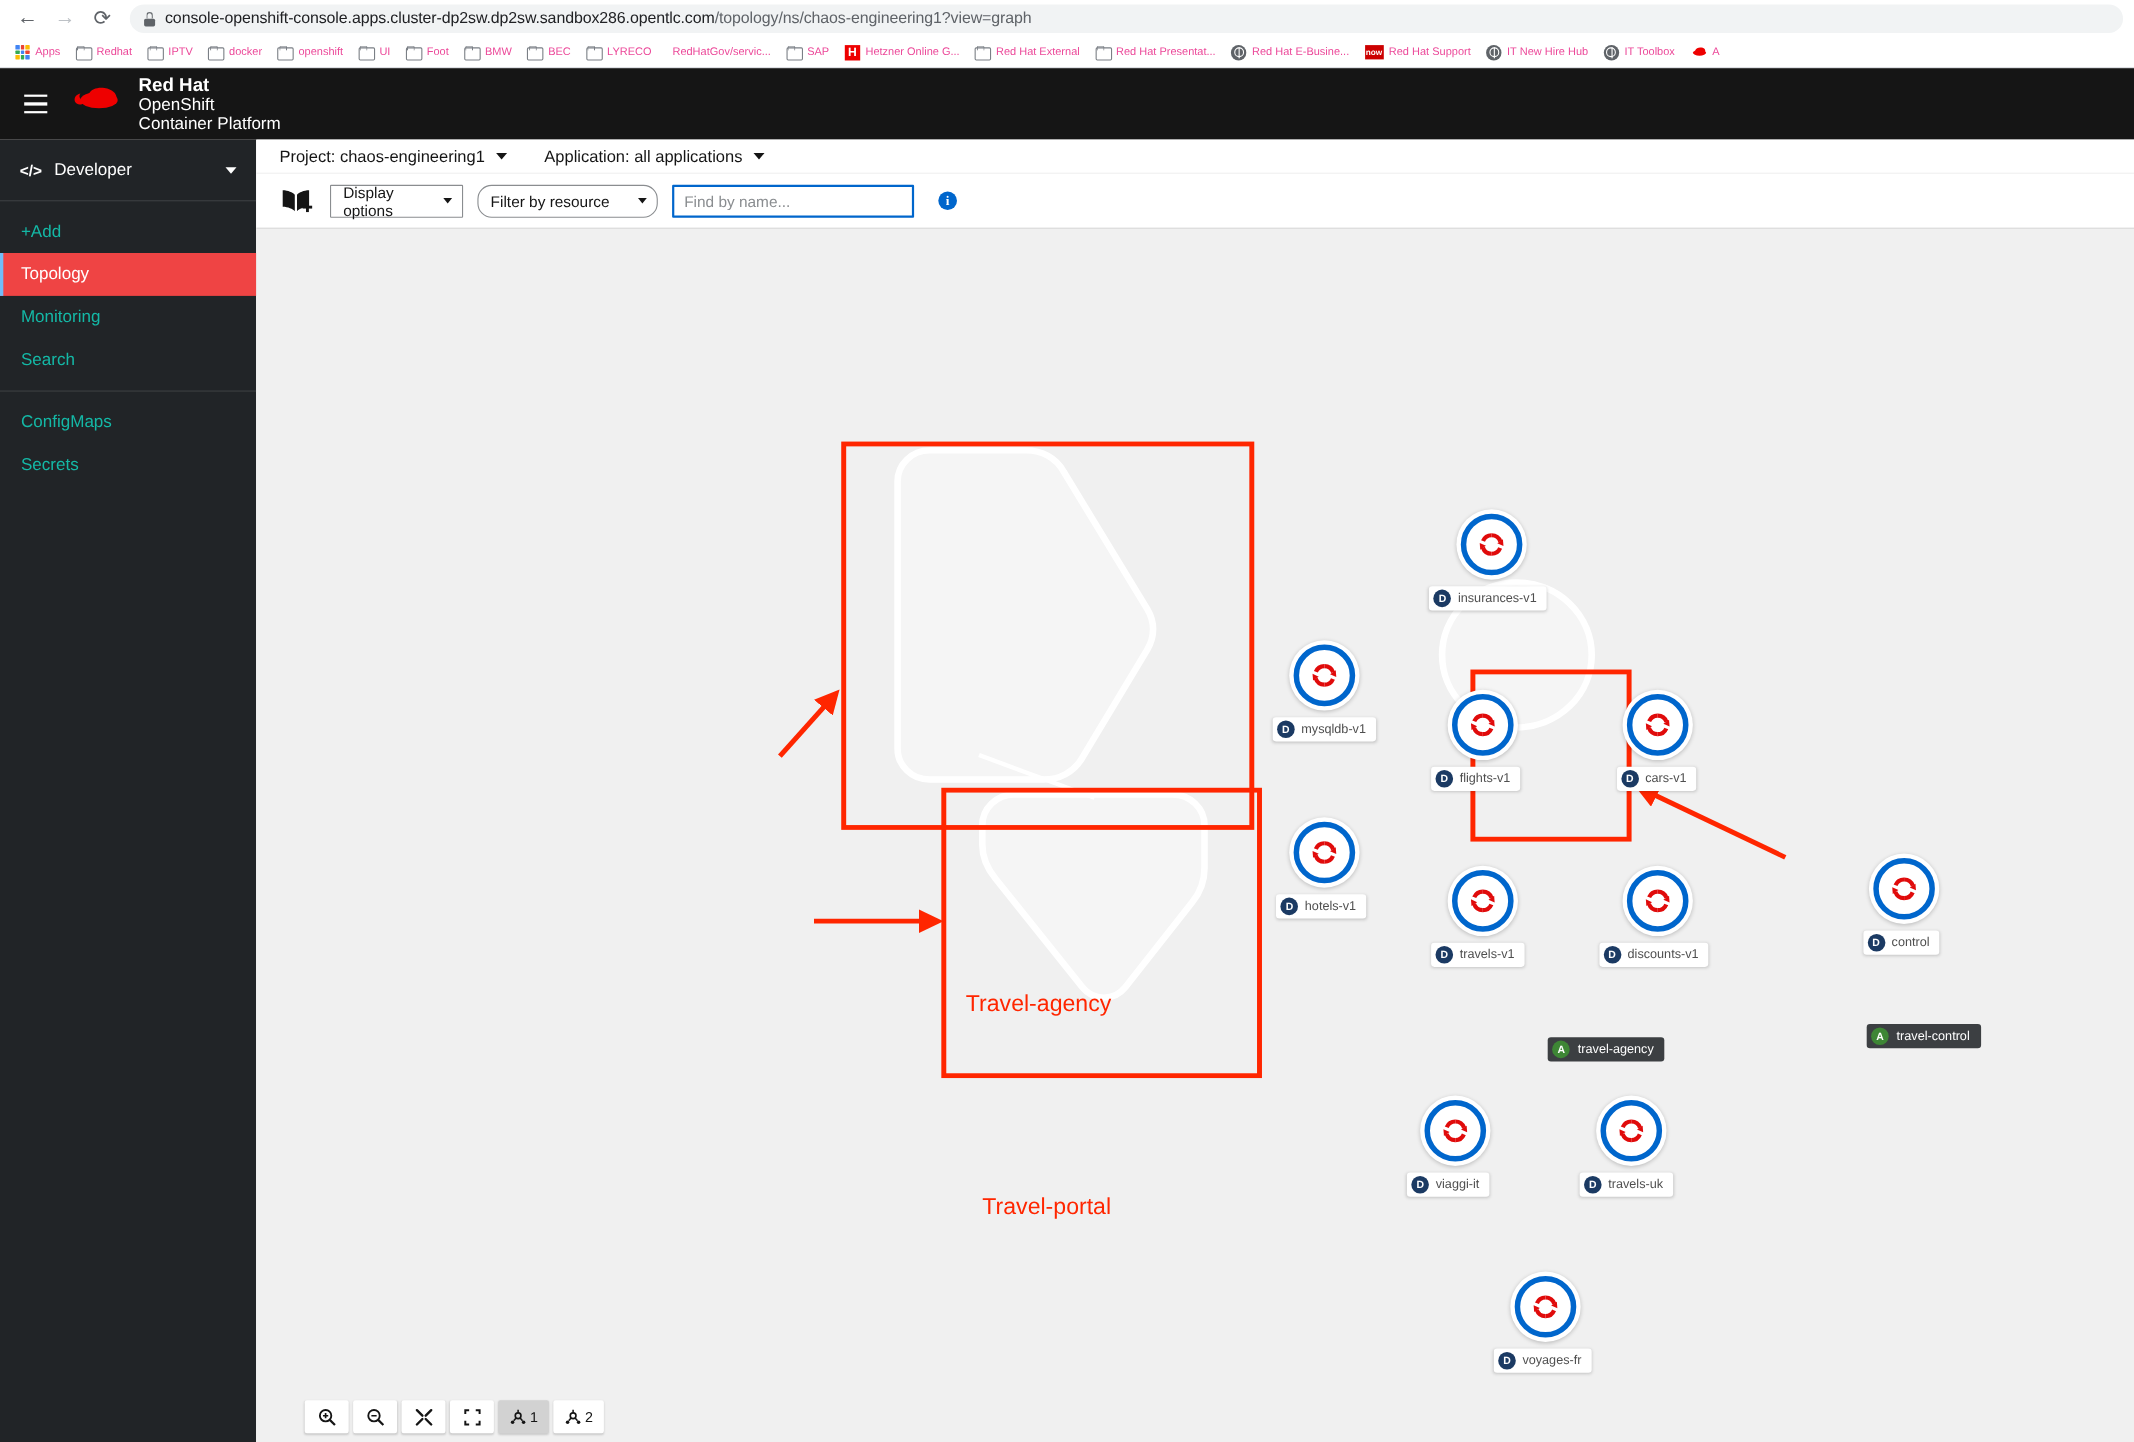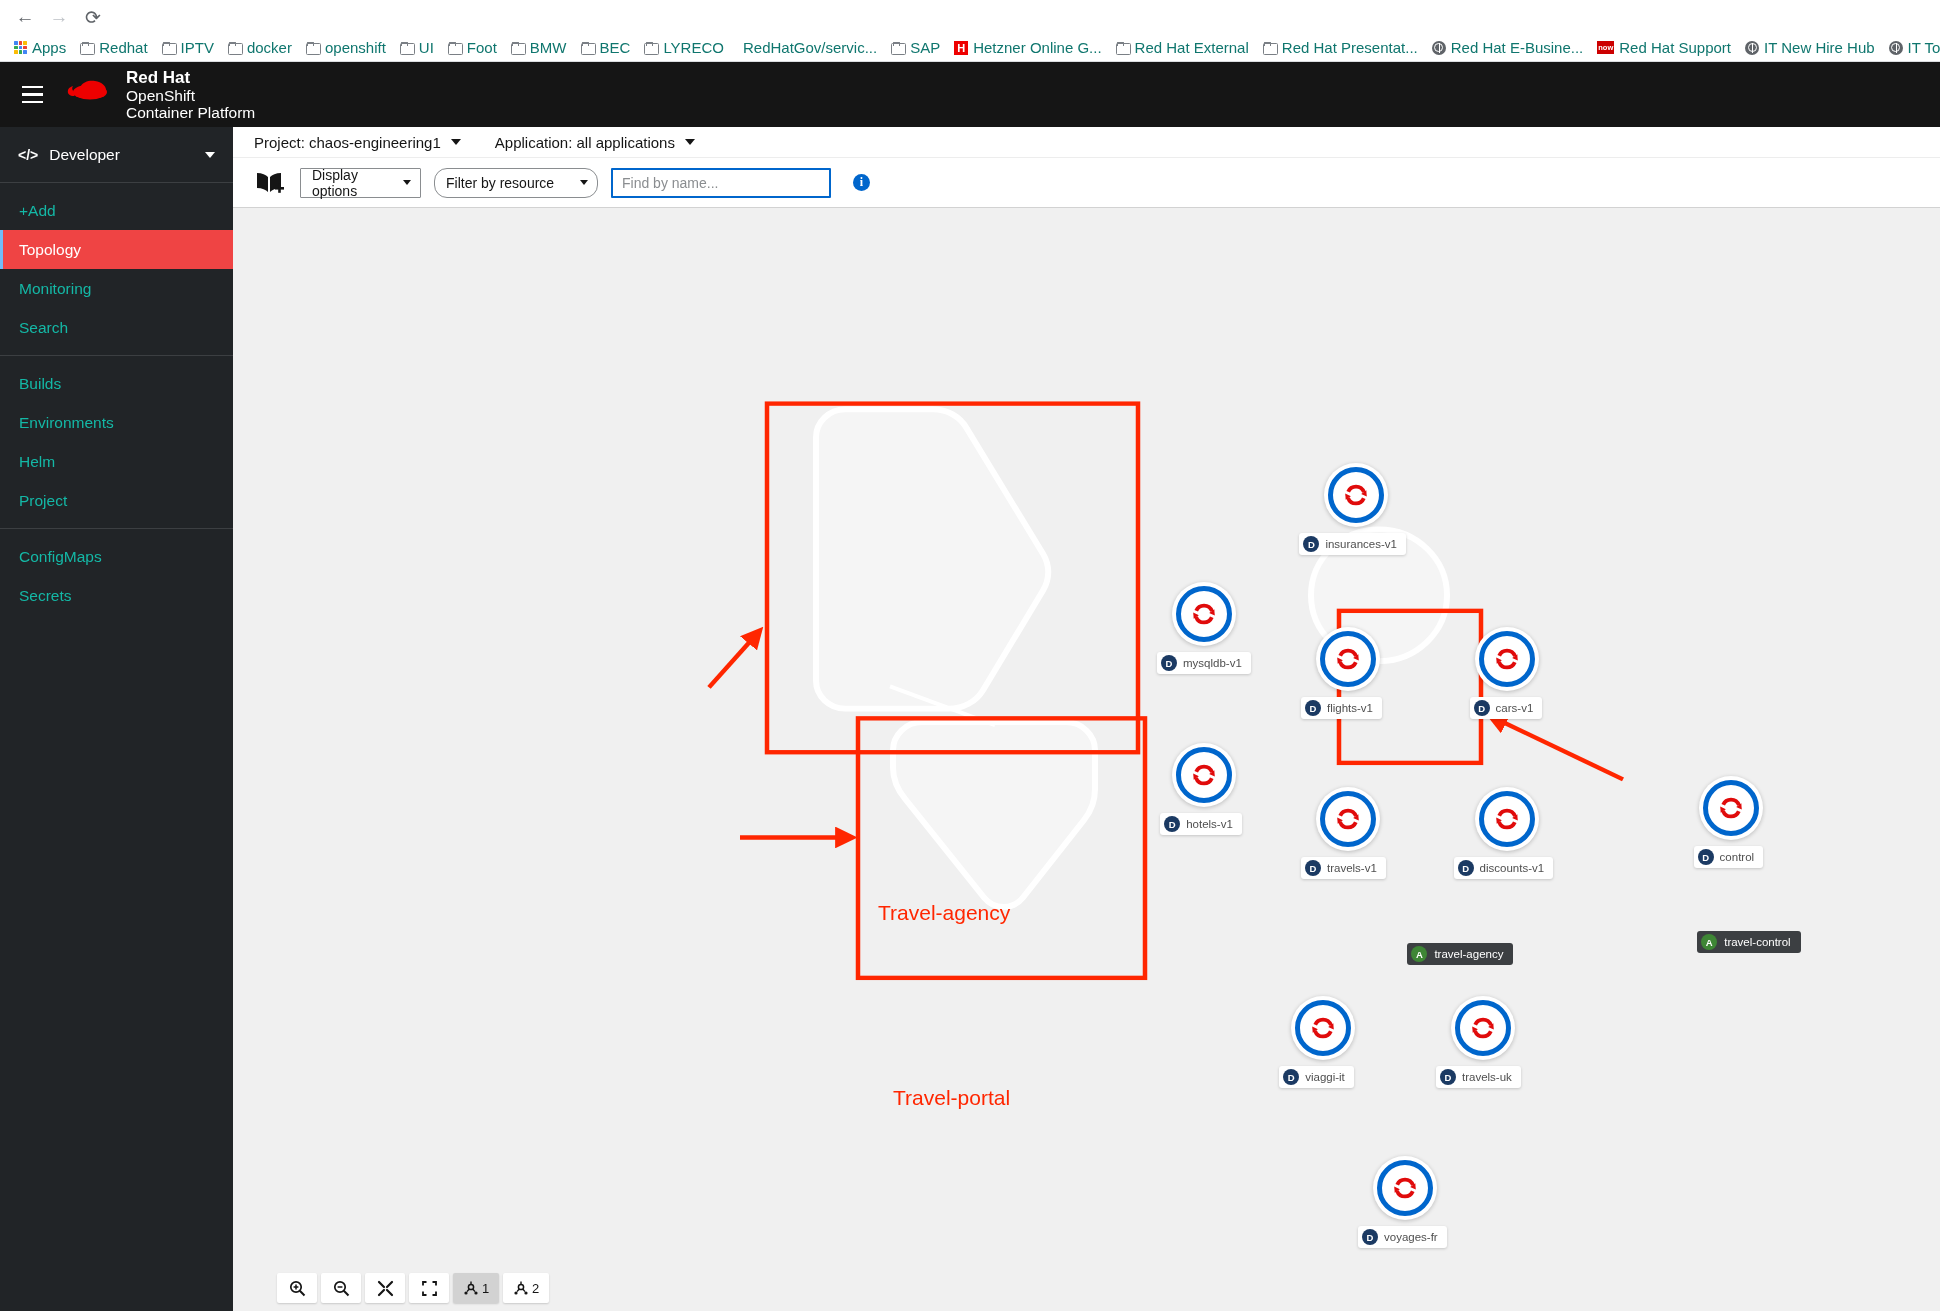--- a/index.html
+++ b/index.html
@@ -25,21 +25,21 @@
   .lock-icon .body { position: absolute; bottom: 0; left: 1px; width: 10px; height: 7px; background: #5f6368; border-radius: 1.5px; }
   .lock-icon .shackle { position: absolute; top: 0; left: 3px; width: 6px; height: 6px; border: 1.6px solid #5f6368; border-bottom: none; border-radius: 3px 3px 0 0; }
   .url-text { font-size: 14.5px; color: #202124; white-space: nowrap; letter-spacing: -0.1px; }
   .url-text .dim { color: #5f6368; }
 
   .bookmarks-row {
     height: 28px; display: flex; align-items: center; padding: 0 8px; gap: 2px;
     border-bottom: 1px solid #dadce0; overflow: hidden;
   }
   .bm { display: flex; align-items: center; gap: 5px; padding: 2px 6px; border-radius: 4px; white-space: nowrap; }
-  .bm-label { font-size: 15px; color: #0f766e; }
+  .bm-label { font-size: 10px; color: #ec4899; }
   .ic-grid { width: 13px; height: 13px; display: grid; grid-template-columns: repeat(3,1fr); grid-template-rows: repeat(3,1fr); gap: 1px; flex: none; }
   .ic-grid i { background: #4285f4; border-radius: 0.5px; }
   .ic-grid i:nth-child(2) { background: #ea4335; }
   .ic-grid i:nth-child(3) { background: #fbbc05; }
   .ic-grid i:nth-child(4) { background: #34a853; }
   .ic-grid i:nth-child(5) { background: #4285f4; }
   .ic-grid i:nth-child(6) { background: #ea4335; }
   .ic-grid i:nth-child(7) { background: #fbbc05; }
   .ic-grid i:nth-child(8) { background: #34a853; }
   .ic-grid i:nth-child(9) { background: #4285f4; }
@@ -181,20 +181,27 @@
 </style>
 </head>
 <body>
 
 <div class="browser-chrome">
 
   <div class="url-row">
     <div class="nav-btn">←</div>
     <div class="nav-btn disabled">→</div>
     <div class="nav-btn">⟳</div>
+    <div class="omnibox">
+      <span class="lock-icon">
+          <i class="shackle"></i>
+          <i class="body"></i>
+        </span>
+      <span class="url-text"><span>console-openshift-console.apps.cluster-dp2sw.dp2sw.sandbox286.opentlc.com</span><span class="dim">/topology/ns/chaos-engineering1?view=graph</span></span>
+    </div>
   </div>
 
   <div class="bookmarks-row" id="bookmarks">
       <div class="bm">
         <span class="ic-grid">
           <i></i>
           <i></i>
           <i></i>
           <i></i>
           <i></i>
@@ -325,34 +332,20 @@
             <span>+Add</span>
           </div>
           <div class="nav-item active">
             <span>Topology</span>
           </div>
           <div class="nav-item">
             <span>Monitoring</span>
           </div>
           <div class="nav-item">
             <span>Search</span>
-          </div>
-        </div>
-        <div class="nav-group">
-          <div class="nav-item">
-            <span>Builds</span>
-          </div>
-          <div class="nav-item">
-            <span>Environments</span>
-          </div>
-          <div class="nav-item">
-            <span>Helm</span>
-          </div>
-          <div class="nav-item">
-            <span>Project</span>
           </div>
         </div>
         <div class="nav-group">
           <div class="nav-item">
             <span>ConfigMaps</span>
           </div>
           <div class="nav-item">
             <span>Secrets</span>
           </div>
         </div>

